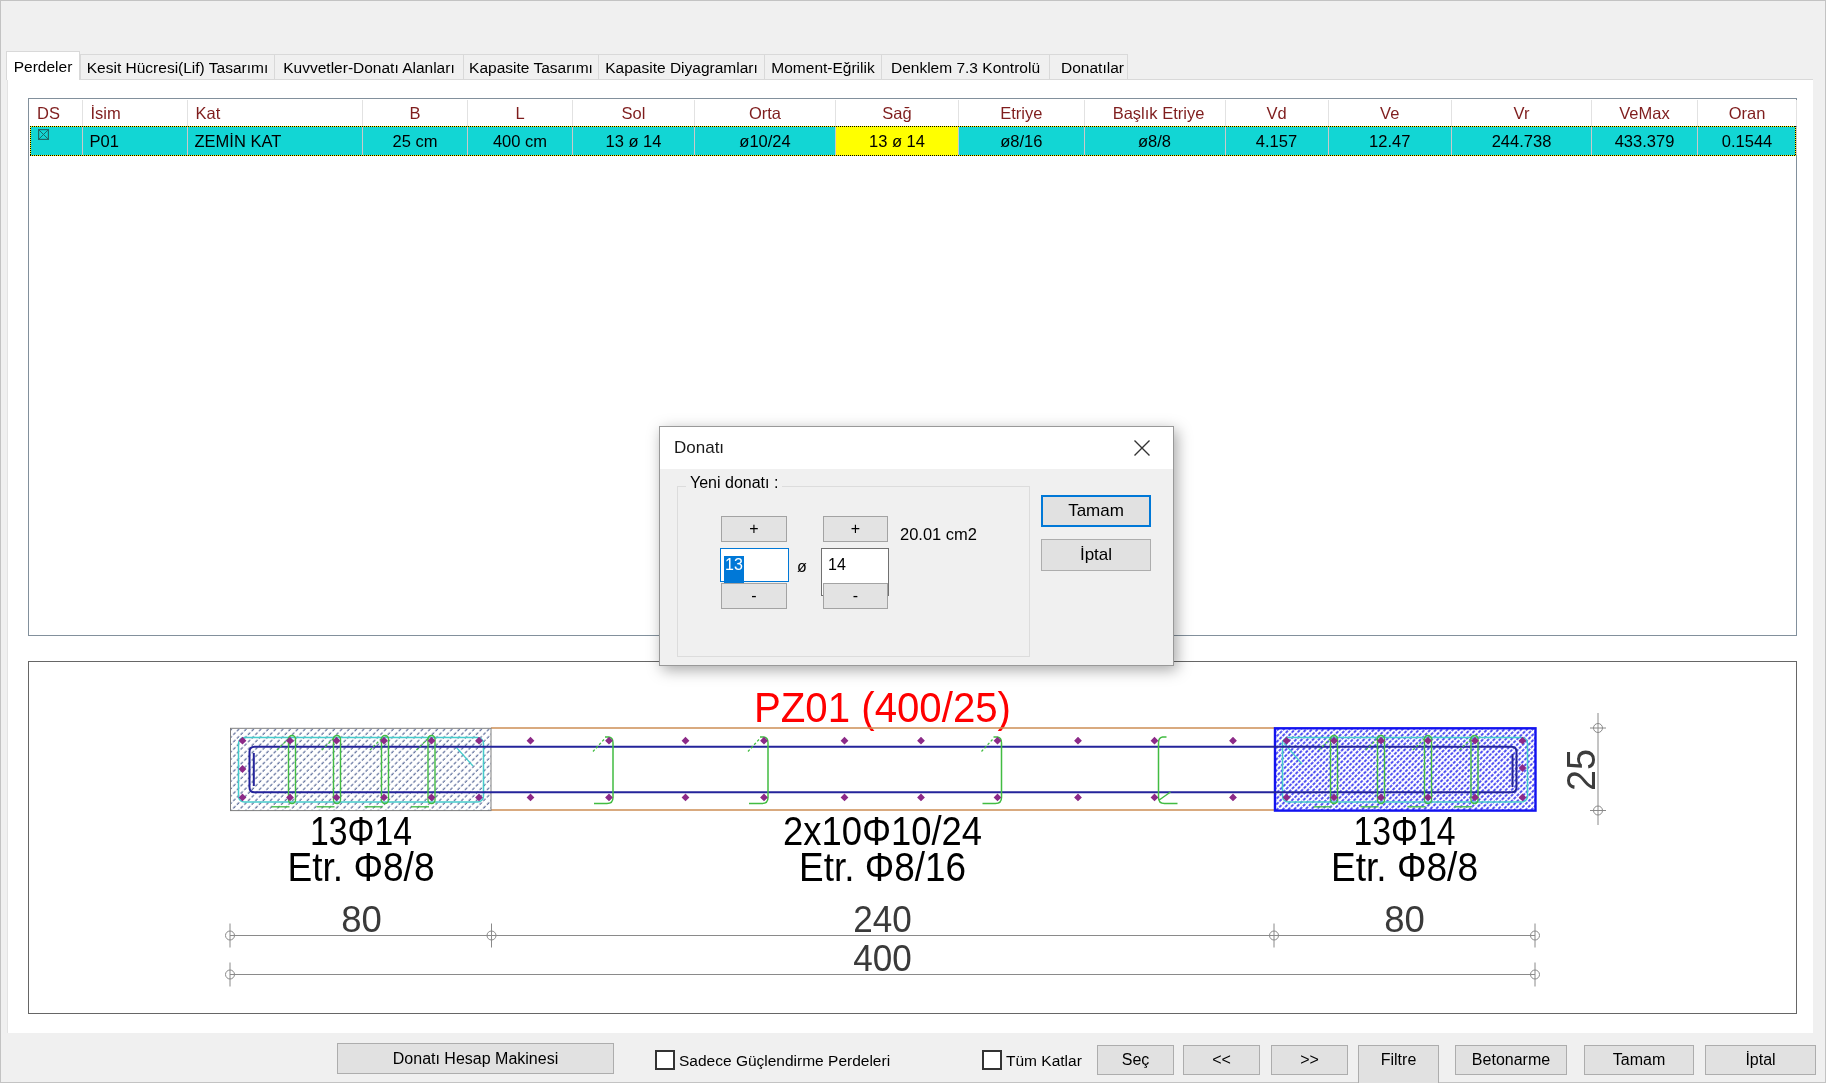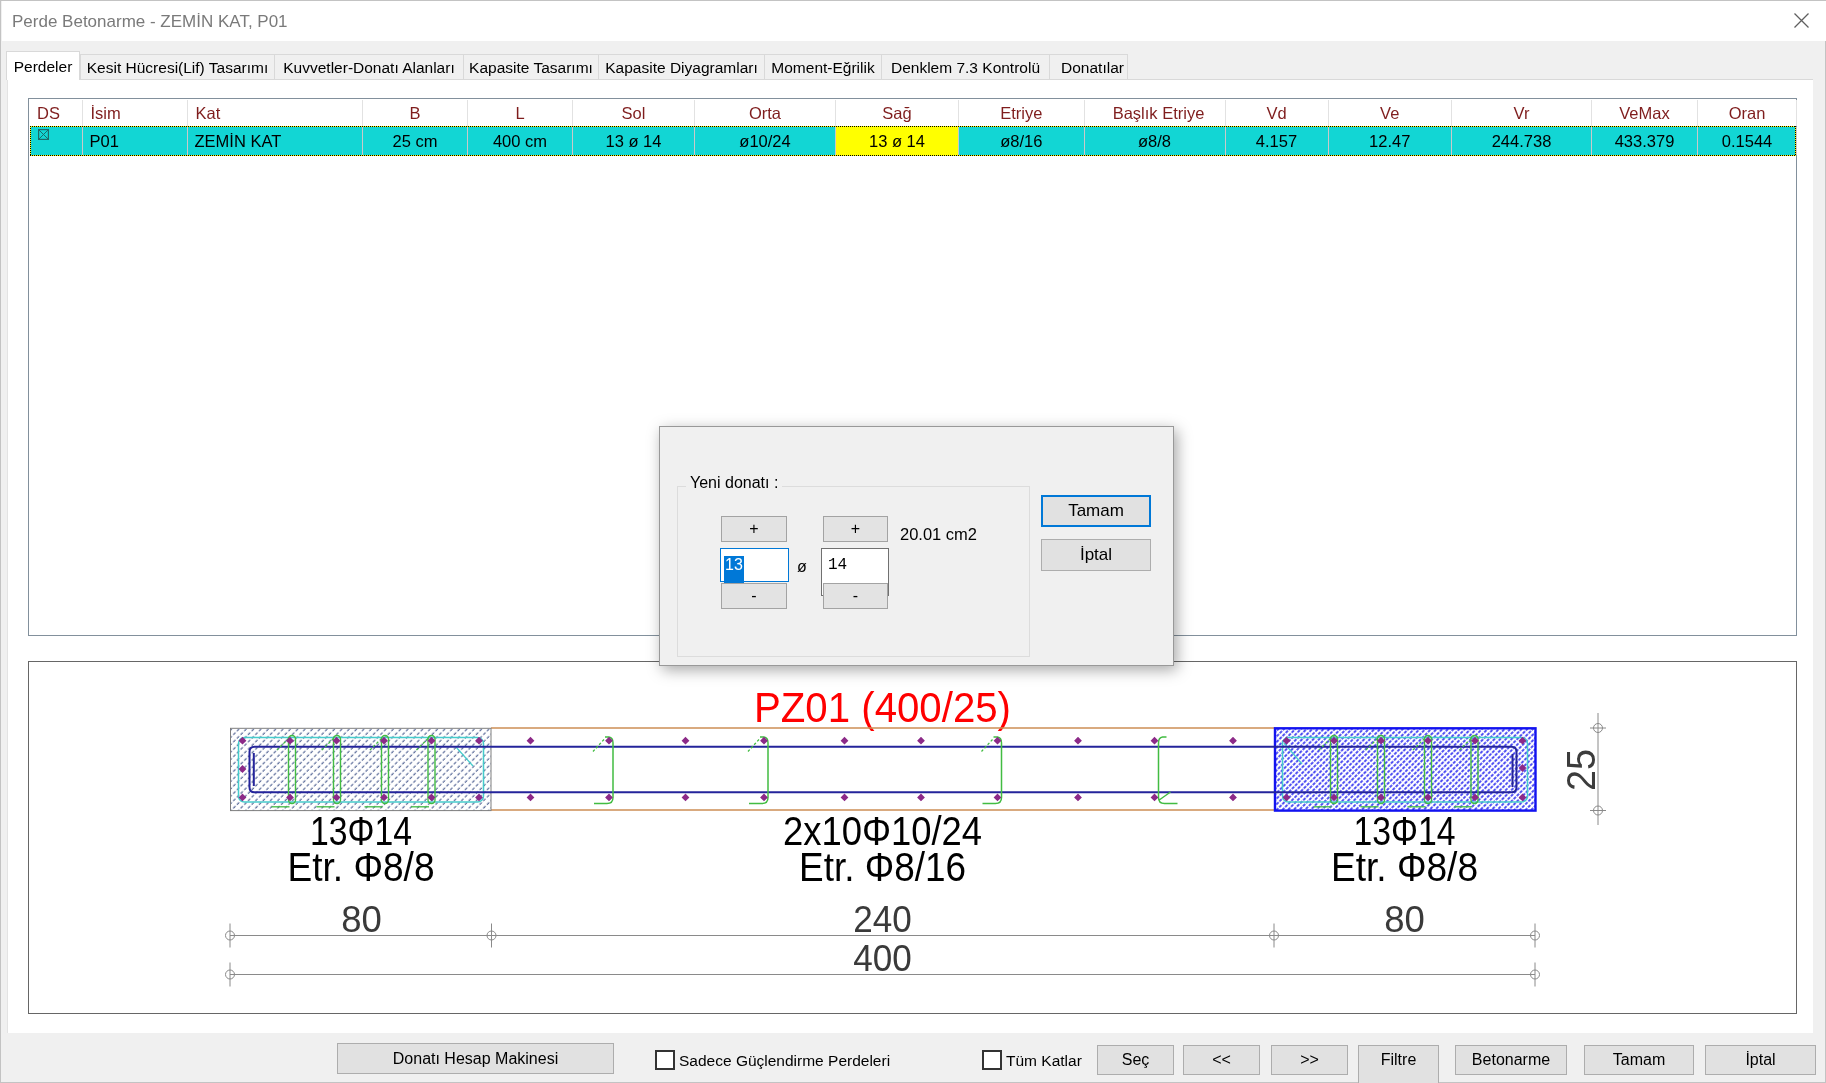--- a/index.html
+++ b/index.html
@@ -29,26 +29,20 @@
   .cblabel{position:absolute;font-size:15.5px;color:#000;white-space:nowrap;}
   .dlg{position:absolute;left:658px;top:425px;width:515px;height:240px;background:#f0f0f0;border:1px solid #999;box-sizing:border-box;box-shadow:3px 4px 14px rgba(0,0,0,0.35);z-index:10;}
   .dlgtitle{position:absolute;left:0;top:0;width:100%;height:42px;background:#ffffff;}
   .group{position:absolute;left:17px;top:59px;width:351px;height:169px;border:1px solid #dcdcdc;}
   .sbtn{position:absolute;box-sizing:border-box;background:#e3e3e3;border:1px solid #a3a3a3;font-size:16px;color:#000;text-align:center;}
   .inp{position:absolute;box-sizing:border-box;background:#fff;font-size:16px;color:#000;}
 </style>
 </head>
 <body>
 <div class="win">
-  <div class="titlebar">
-    <div class="titletext">Perde Betonarme - ZEMİN KAT, P01</div>
-    <svg class="abs" style="left:1792px;top:12px" width="15" height="15" viewBox="0 0 15 15">
-        <path d="M0.5,0.5 L14.5,14.5 M14.5,0.5 L0.5,14.5" stroke="#5f5f5f" stroke-width="1.3"></path>
-      </svg>
-  </div>
   <div class="page"></div>
   <div class="tabline"></div>
   <div class="tab active" style="left:5px;width:74px;">Perdeler</div>
   <div class="tab inactive" style="left:79px;width:195px;">Kesit Hücresi(Lif) Tasarımı</div>
   <div class="tab inactive" style="left:273px;width:190px;">Kuvvetler-Donatı Alanları</div>
   <div class="tab inactive" style="left:462px;width:136px;">Kapasite Tasarımı</div>
   <div class="tab inactive" style="left:597px;width:167px;">Kapasite Diyagramları</div>
   <div class="tab inactive" style="left:763px;width:118px;">Moment-Eğrilik</div>
   <div class="tab inactive" style="left:880px;width:169px;">Denklem 7.3 Kontrolü</div>
   <div class="tab inactive" style="left:1048px;width:79px;padding-left:8px;">Donatılar</div>
@@ -180,29 +174,35 @@
   <div class="cb" style="left:981px;top:1049px;"></div>
   <div class="cblabel" style="left:1005px;top:1051px;">Tüm Katlar</div>
   <div class="btn" style="left:1096px;top:1044px;width:77px;height:30px;line-height:28px;">Seç</div>
   <div class="btn" style="left:1182px;top:1044px;width:77px;height:30px;line-height:28px;">&lt;&lt;</div>
   <div class="btn" style="left:1270px;top:1044px;width:77px;height:30px;line-height:28px;">&gt;&gt;</div>
   <div class="btn" style="left:1357px;top:1044px;width:81px;height:40px;line-height:28px;">Filtre</div>
   <div class="btn" style="left:1454px;top:1044px;width:112px;height:30px;line-height:28px;">Betonarme</div>
   <div class="btn" style="left:1583px;top:1044px;width:110px;height:30px;line-height:28px;">Tamam</div>
   <div class="btn" style="left:1704px;top:1044px;width:111px;height:30px;line-height:28px;">İptal</div>
   <div class="dlg">
+    <div class="dlgtitle">
+      <div class="abs" style="left:14px;top:11px;font-size:17px;color:#1a1a1a;">Donatı</div>
+      <svg class="abs" style="left:474px;top:13px" width="16" height="16" viewBox="0 0 16 16">
+          <path d="M0.5,0.5 L15.5,15.5 M15.5,0.5 L0.5,15.5" stroke="#333" stroke-width="1.4"></path>
+        </svg>
+    </div>
     <div class="group"></div>
     <div class="abs" style="left:26px;top:47px;font-size:16px;color:#000;background:#f0f0f0;padding:0 4px;">Yeni donatı :</div>
     <div class="sbtn" style="left:61px;top:89px;width:66px;height:26px;line-height:24px;">+</div>
     <div class="sbtn" style="left:163px;top:89px;width:65px;height:26px;line-height:24px;">+</div>
     <div class="inp" style="left:60px;top:121px;width:69px;height:34px;border:1px solid #0078d7;">
       <span style="position:absolute;left:3px;top:7px;background:#0078d7;color:#fff;padding:0 1px;height:32px;line-height:18px;">13</span>
     </div>
     <div class="abs" style="left:137px;top:131px;font-size:16px;color:#000;">ø</div>
-    <div class="inp" style="left:161px;top:121px;width:68px;height:48px;border:1px solid #707070;font-family:Liberation Mono, monospace;">
+    <div class="inp" style="left:161px;top:121px;width:68px;height:48px;border:1px solid #707070;">
       <span style="position:absolute;left:6px;top:7px;height:18px;line-height:18px;">14</span>
     </div>
     <div class="sbtn" style="left:61px;top:156px;width:66px;height:26px;line-height:23px;">-</div>
     <div class="sbtn" style="left:163px;top:156px;width:65px;height:26px;line-height:23px;">-</div>
     <div class="abs" style="left:240px;top:98px;font-size:16.5px;color:#000;">20.01 cm2</div>
     <div class="btn" style="left:381px;top:68px;width:110px;height:32px;line-height:28px;border:2px solid #0078d7;font-size:17px;">Tamam</div>
     <div class="btn" style="left:381px;top:112px;width:110px;height:32px;line-height:30px;font-size:17px;">İptal</div>
   </div>
 </div>
 

